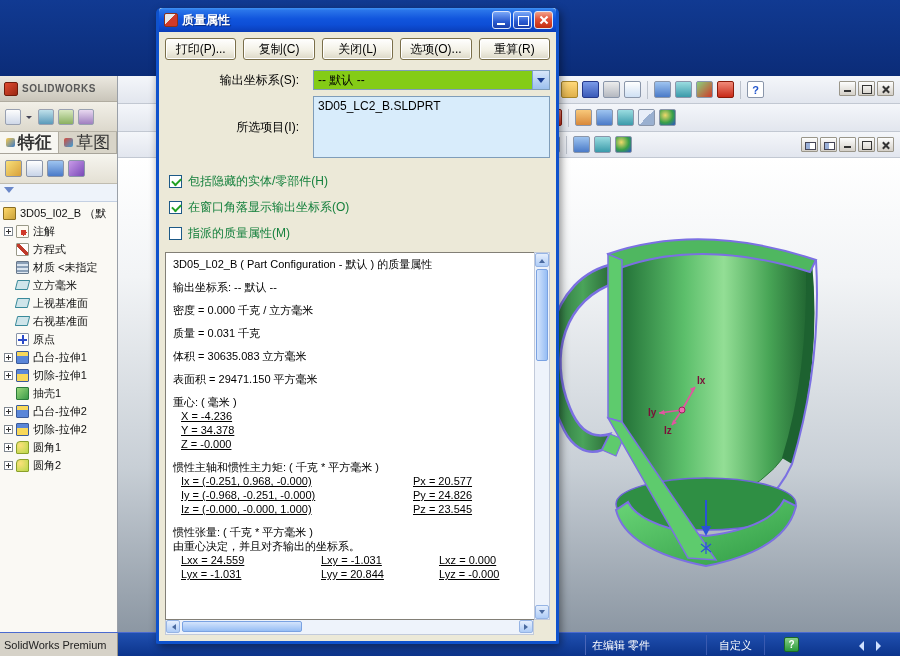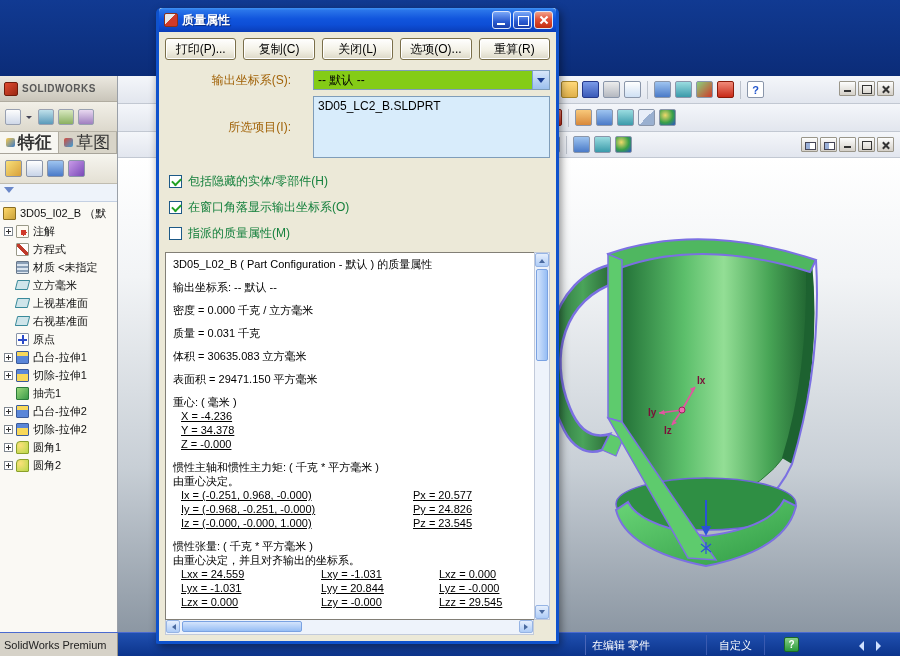--- a/index.html
+++ b/index.html
@@ -122,21 +122,21 @@
   .tb-close::before, .tb-close::after { content:""; position:absolute; left:8px; top:3px; width:2px; height:10px; background:#fff; }
   .tb-close::before { transform:rotate(45deg); }
   .tb-close::after { transform:rotate(-45deg); }
 
   .dbody { padding:0 6px; }
   .btnrow { display:flex; gap:7px; margin-top:6px; }
   .xp-btn { flex:1; height:22px; background:linear-gradient(180deg,#ffffff,#f3f1e6 55%,#dcd8c6);
     border:1px solid #7a6f4a; border-radius:3px; box-shadow:inset 0 0 0 1px #fff;
     font-size:12px; display:flex; align-items:center; justify-content:center; color:#000; }
   .frow { display:flex; align-items:center; margin-top:10px; }
-  .flabel { width:148px; text-align:right; padding-right:22px; font-size:12px; color:#a16207; flex:none; }
+  .flabel { width:148px; text-align:right; padding-right:14px; font-size:12px; color:#000000; flex:none; }
   .combo { flex:1; height:20px; background:#84cc16; border:1px solid #7f9db9; display:flex; align-items:center; }
   .combo-text { flex:1; padding:0 4px; font-size:12px; }
   .combo-btn { width:17px; height:18px; background:linear-gradient(180deg,#d8e6fa,#9cc0ee); border-left:1px solid #7aa0dd; display:flex; align-items:center; justify-content:center; }
   .combo-btn::after { content:""; border:4px solid transparent; border-top:5px solid #1c3f94; margin-top:4px; }
   .selrow { margin-top:6px; }
   .selbox { flex:1; height:62px; background:#d8ecfb; border:1px solid #7f9db9; padding:2px 4px; font-size:12px; color:#000; }
   .cbgroup { margin:10px 0 0 4px; }
   .cbrow { display:flex; align-items:center; height:26px; }
   .cb { width:13px; height:13px; background:#fff; border:1px solid #1d5987; margin-right:6px; position:relative; flex:none; }
   .cb.checked::before { content:""; position:absolute; left:2px; top:2px; width:7px; height:4px; border-left:2px solid #21a121; border-bottom:2px solid #21a121; transform:rotate(-45deg); }
@@ -463,21 +463,20 @@
           <div class="rl">体积 = 30635.083 立方毫米</div>
           <div class="gap"></div>
           <div class="rl">表面积 = 29471.150 平方毫米</div>
           <div class="gap"></div>
           <div class="rl">重心: ( 毫米 )</div>
           <div class="rl ind">X = -4.236</div>
           <div class="rl ind">Y = 34.378</div>
           <div class="rl ind">Z = -0.000</div>
           <div class="gap"></div>
           <div class="rl">惯性主轴和惯性主力矩: ( 千克 * 平方毫米 )</div>
-          <div class="rl">由重心决定。</div>
           <div class="rl ind cols">
             <span class="c-axis">Ix = (-0.251, 0.968, -0.000)</span>
             <span>Px = 20.577</span>
           </div>
           <div class="rl ind cols">
             <span class="c-axis">Iy = (-0.968, -0.251, -0.000)</span>
             <span>Py = 24.826</span>
           </div>
           <div class="rl ind cols">
             <span class="c-axis">Iz = (-0.000, -0.000, 1.000)</span>
@@ -489,25 +488,20 @@
           <div class="rl ind cols">
             <span class="tc1">Lxx = 24.559</span>
             <span class="tc2">Lxy = -1.031</span>
             <span>Lxz = 0.000</span>
           </div>
           <div class="rl ind cols">
             <span class="tc1">Lyx = -1.031</span>
             <span class="tc2">Lyy = 20.844</span>
             <span>Lyz = -0.000</span>
           </div>
-          <div class="rl ind cols">
-            <span class="tc1">Lzx = 0.000</span>
-            <span class="tc2">Lzy = -0.000</span>
-            <span>Lzz = 29.545</span>
-          </div>
         </div>
         <div class="vscroll">
           <span class="sbtn sb-up">
               <span class="tri"></span>
             </span>
           <span class="vthumb"></span>
           <span class="sbtn sb-down">
               <span class="tri"></span>
             </span>
         </div>

